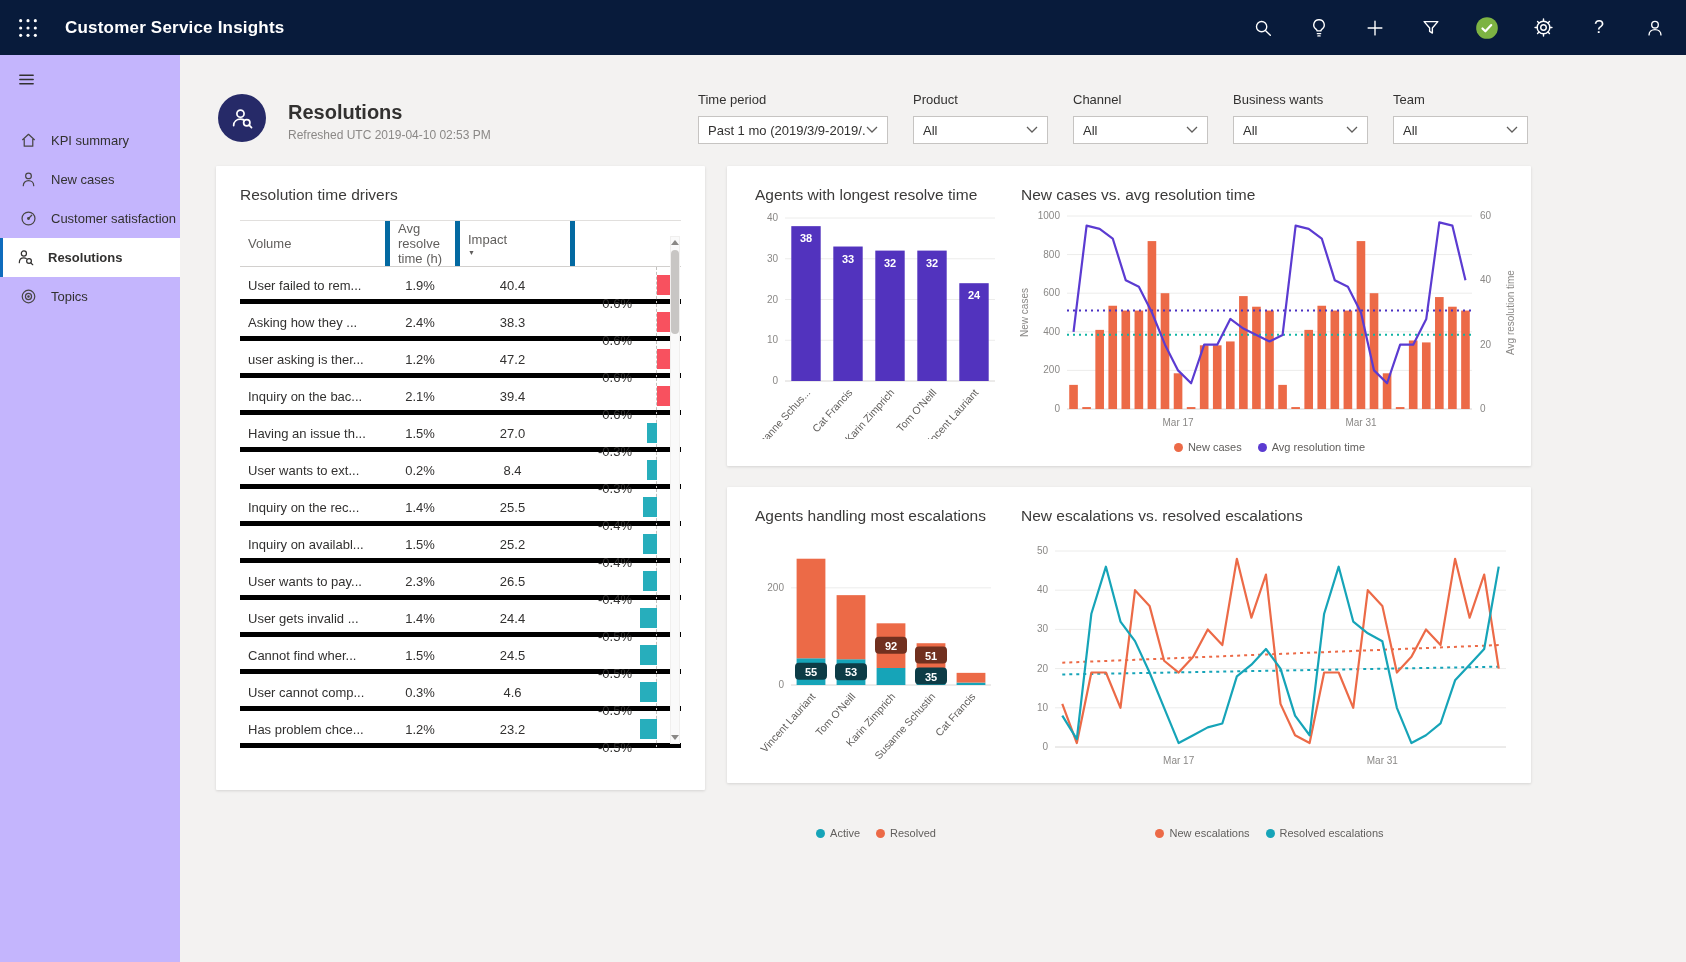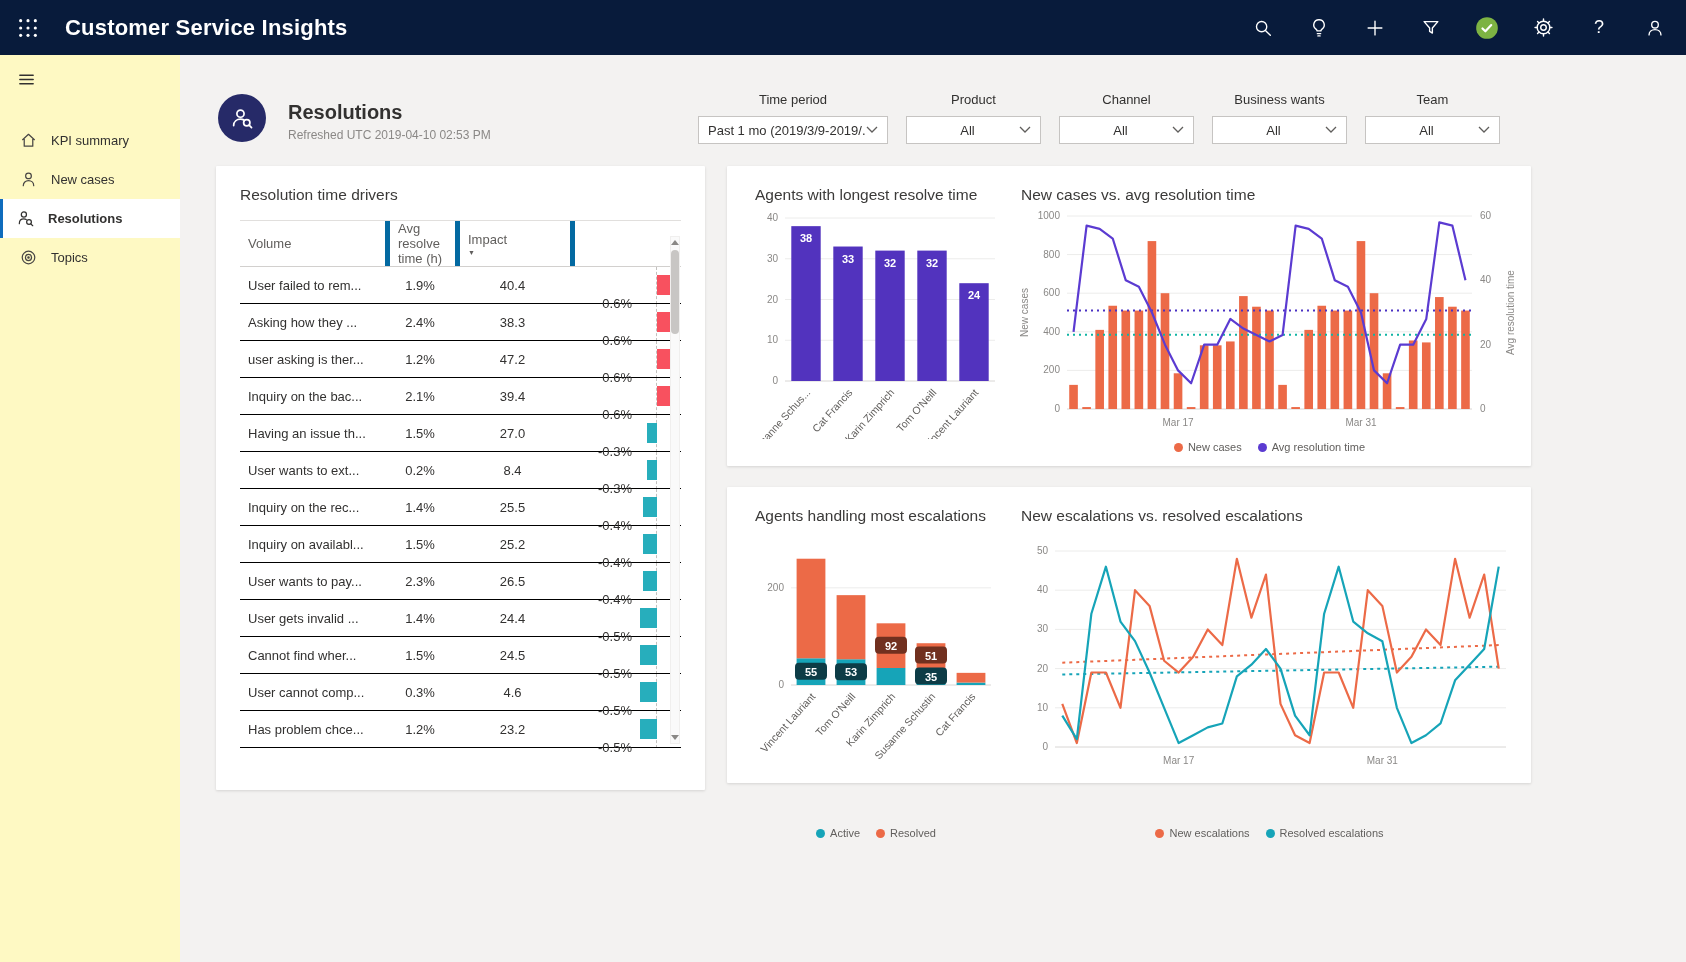--- a/index.html
+++ b/index.html
@@ -5,59 +5,59 @@
   * { box-sizing: border-box; margin: 0; padding: 0; }
   html,body { width:1686px; height:962px; }
   body {
     position:relative; background:#f3f2f1; overflow:hidden;
     font-family:"Liberation Sans", sans-serif; color:#323130;
   }
   
   .topbar { position:absolute; left:0; top:0; width:1686px; height:55px;
     background:#081B3B; display:flex; align-items:center; z-index:5; }
   .waffle { width:34px; height:34px; margin-left:11px; display:flex; align-items:center; justify-content:center; cursor:pointer; }
-  .appname { color:#fff; font-size:22px; font-weight:600; margin-left:20px; letter-spacing:.2px; }
+  .appname { color:#fff; font-size:17px; font-weight:600; margin-left:20px; letter-spacing:.2px; }
   .topicons { margin-left:auto; margin-right:14px; display:flex; align-items:center; gap:22px; }
   .tico { width:34px; height:34px; display:flex; align-items:center; justify-content:center; cursor:pointer; }
   .helpq { color:#fff; font-size:18px; font-weight:400; }
   
-  .sidebar { position:absolute; left:0; top:55px; width:180px; bottom:0; background:#fef9c3; }
+  .sidebar { position:absolute; left:0; top:55px; width:180px; bottom:0; background:#c4b5fd; }
   .burger { padding:15px 0 0 17px; cursor:pointer; }
   .nav { margin-top:28px; }
   .navitem { height:39px; display:flex; align-items:center; gap:13px; padding-left:16px;
     font-size:13px; color:#323130; cursor:pointer; border-left:3px solid transparent; }
   .navitem.active { background:#fff; border-left:3px solid #0F6CBD; font-weight:bold; padding-left:13px; }
   .navitem .nico { width:19px; height:19px; flex:0 0 19px; }
   
   .pagehead { position:absolute; left:218px; top:94px; display:flex; gap:22px; align-items:flex-start; }
   .avatar { width:48px; height:48px; border-radius:50%; background:#262A68; display:flex; align-items:center; justify-content:center; }
   .ptitle { font-size:20px; font-weight:bold; color:#323130; margin-top:7px; }
   .psub { font-size:12px; color:#8a8886; margin-top:4px; }
   
-  .filters { position:absolute; left:698px; top:92px; display:flex; gap:18px;text-align:center; }
+  .filters { position:absolute; left:698px; top:92px; display:flex; gap:25px; }
   .filter { display:flex; flex-direction:column; }
   .flabel { font-size:13px; color:#323130; margin-bottom:9px; }
   .fbox { height:28px; background:#fff; border:1px solid #c6c4c2; display:flex; align-items:center;
     padding:0 9px; font-size:13px; color:#323130; cursor:pointer; }
   .fbox .fval { flex:1; white-space:nowrap; overflow:hidden; }
   .w190{width:190px}.w135{width:135px}
   
   .card { position:absolute; background:#fff; box-shadow:0 1px 3px rgba(0,0,0,.13); border-radius:1px; }
   .card-table  { left:216px; top:166px; width:489px; height:624px; padding:20px 24px; }
   .card-top    { left:727px; top:166px; width:804px; height:300px; }
   .card-bottom { left:727px; top:487px; width:804px; height:296px; }
   .cardtitle { font-size:15.5px; color:#3b3a39; }
   
   .tgrid { display:grid; grid-template-columns:145px 70px 115px 66px 45px; align-items:center; }
   .thead { margin-top:16px; border-top:1px solid #e1dfdd; border-bottom:1px solid #d2d0ce; height:47px; }
   .th { font-size:13px; color:#605e5c; padding-left:8px; height:100%; display:flex; flex-direction:column; justify-content:center; }
   .th + .th { border-left:5px solid #0369a1; }
   .sortarrow { font-size:7px; color:#605e5c; margin-top:2px; }
   .trow { display:grid; grid-template-columns:145px 70px 115px 66px 45px; height:37px; align-items:center;
-    border-bottom:1px solid #000000; font-size:13px; color:#323130; cursor:pointer; }
+    border-bottom:5px solid #000000; font-size:13px; color:#323130; cursor:pointer; }
   .tcell { padding-left:8px; white-space:nowrap; overflow:hidden; }
   .c-vol, .c-avg { text-align:center; padding-left:0; }
   .c-imp { text-align:right; padding-right:4px; padding-left:0;margin-top:36px; }
   .c-bar { position:relative; height:100%; padding:0; }
   .c-bar::before { content:''; position:absolute; left:20px; top:0; bottom:-1px; border-left:1px dashed #c2c0be; }
   .ibar { position:absolute; top:50%; transform:translateY(-50%); height:20px; }
   
   .vscroll { position:absolute; right:25px; top:70px; height:508px; width:10px; background:#fafafa; border:1px solid #f0efee;
     display:flex; flex-direction:column; align-items:center; cursor:pointer; }
   .varrow { width:0; height:0; border-left:4px solid transparent; border-right:4px solid transparent; margin:3px 0; }
@@ -157,20 +157,30 @@
       <span>KPI summary</span>
     </div>
     <div class="navitem">
       <span class="nico">
         <svg width="19" height="19" viewBox="0 0 20 20" fill="none" stroke="#484644" stroke-width="1.3" stroke-linecap="round">
           <circle cx="10" cy="6.2" r="3"></circle>
             <path d="M4.5 16.5c0-3.3 2.5-5.3 5.5-5.3s5.5 2 5.5 5.3"></path>
         </svg>
       </span>
       <span>New cases</span>
+    </div>
+    <div class="navitem">
+      <span class="nico">
+        <svg width="19" height="19" viewBox="0 0 20 20" fill="none" stroke="#484644" stroke-width="1.3" stroke-linecap="round">
+          <circle cx="10" cy="10" r="6.8"></circle>
+            <path d="M10 10l3.4-3.4"></path>
+            <circle cx="10" cy="10" r="0.9" fill="#484644"></circle>
+        </svg>
+      </span>
+      <span>Customer satisfaction</span>
     </div>
     <div class="navitem active">
       <span class="nico">
         <svg width="19" height="19" viewBox="0 0 20 20" fill="none" stroke="#323130" stroke-width="1.3" stroke-linecap="round">
           <circle cx="8.3" cy="5.8" r="2.7"></circle>
             <path d="M3.5 15.5c0-3.2 2.2-5 4.8-5 .9 0 1.8.2 2.5.6"></path>
           <circle cx="13.7" cy="13.7" r="2.5"></circle>
             <path d="M15.6 15.6 L17.6 17.6"></path>
         </svg>
       </span>

